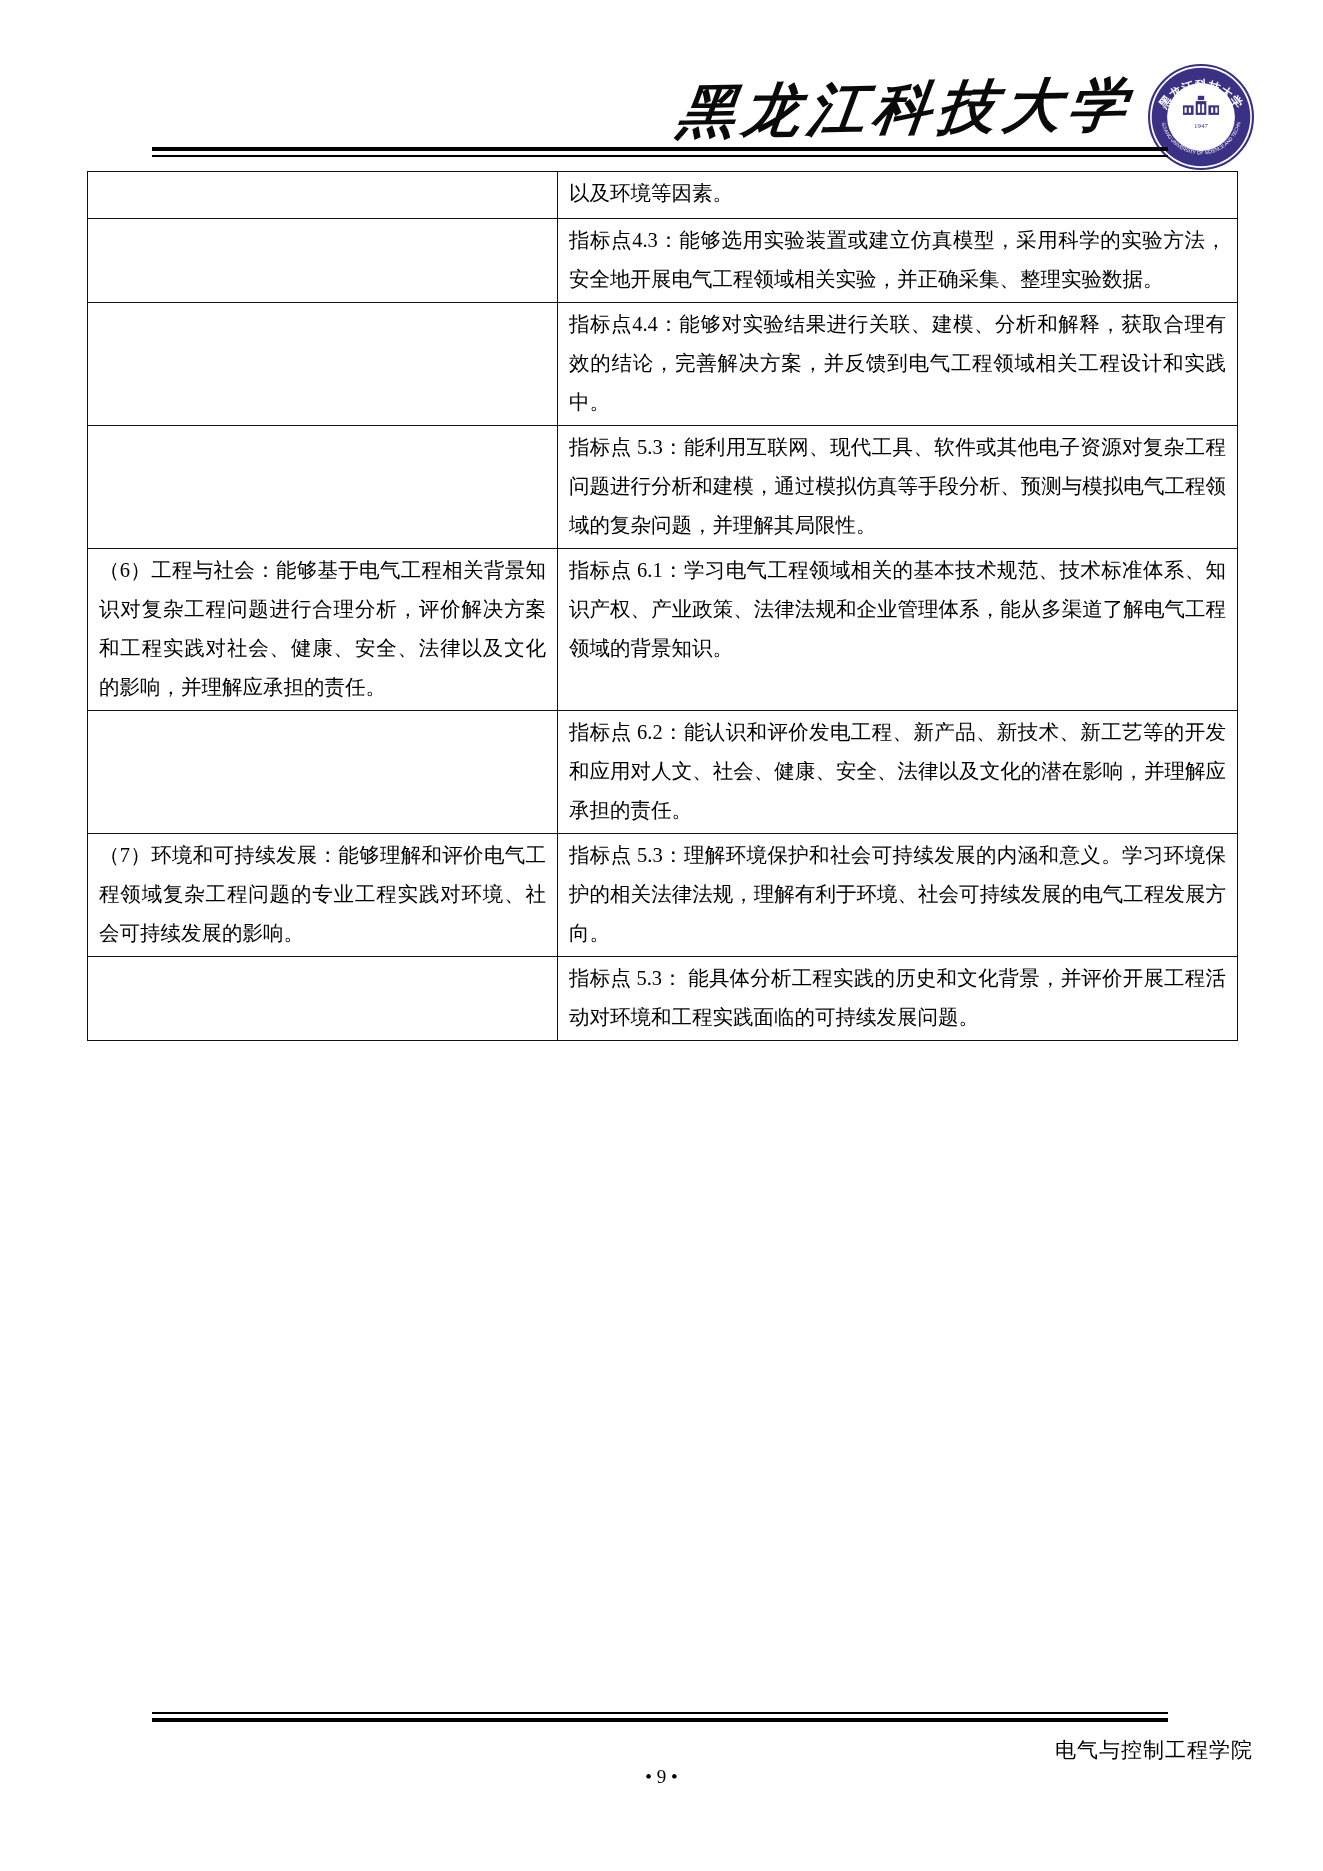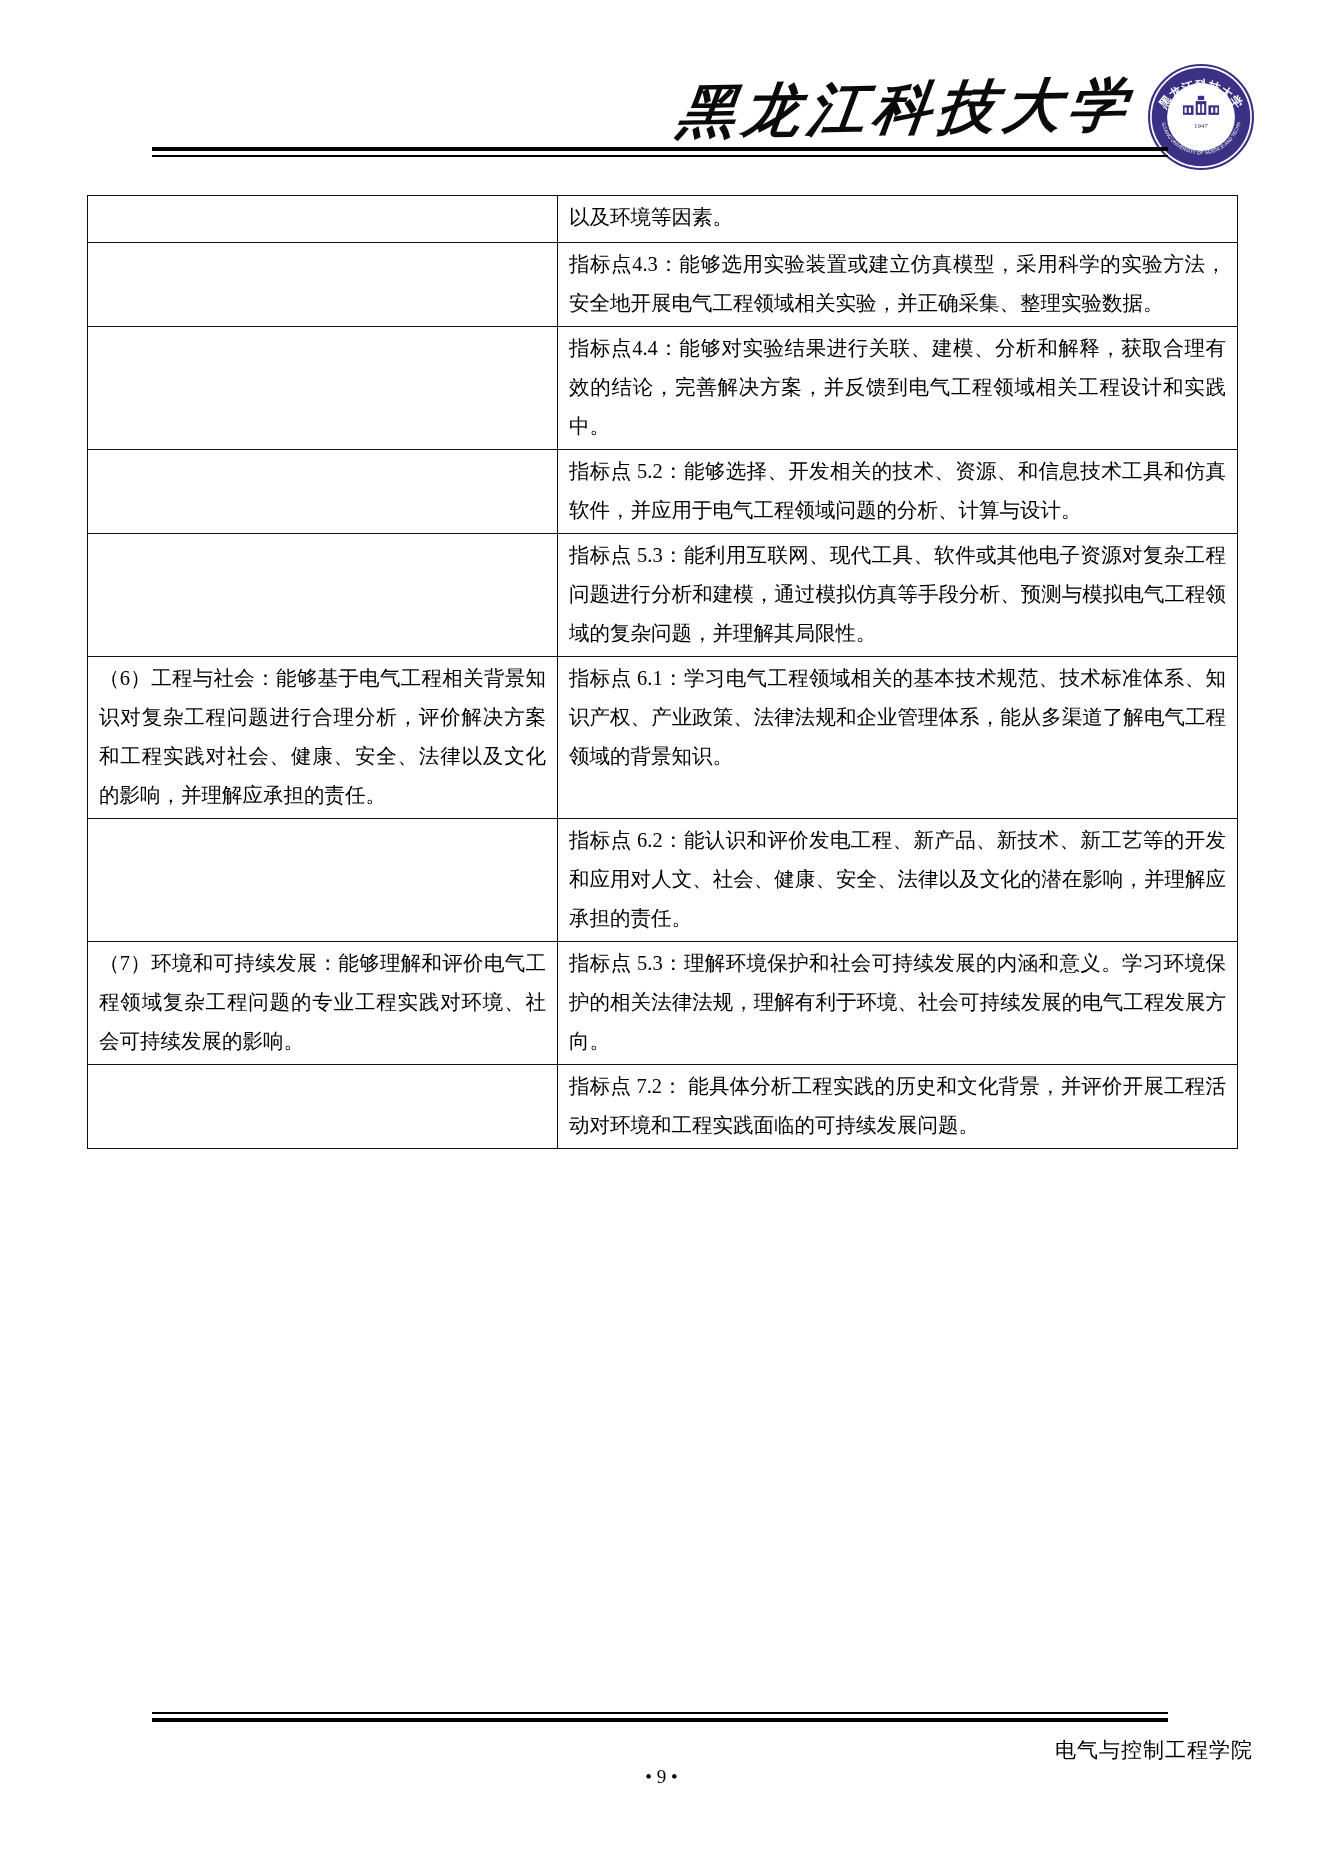--- a/index.html
+++ b/index.html
@@ -34,21 +34,21 @@
     position:absolute;
     left:152px; top:147px;
     width:1016px; height:4px;
     border-top:4.5px solid #000;
     border-bottom:2px solid #000;
   }
 
   
   table.req-table {
     position:absolute;
-    left:87px; top:195px;
+    left:87px; top:171px;
     width:1150px;
     border-collapse:collapse;
     table-layout:fixed;
     padding-left:24px;
   }
   table.req-table td {
     border:1.5px solid #111;
     vertical-align:top;
     font-size:20.5px;
     line-height:39px;
@@ -132,41 +132,37 @@
       <tr>
         <td class="col-left"></td>
         <td class="col-right">指标点4.3：能够选用实验装置或建立仿真模型，采用科学的实验方法，安全地开展电气工程领域相关实验，并正确采集、整理实验数据。</td>
       </tr>
       <tr>
         <td class="col-left"></td>
         <td class="col-right">指标点4.4：能够对实验结果进行关联、建模、分析和解释，获取合理有效的结论，完善解决方案，并反馈到电气工程领域相关工程设计和实践中。</td>
       </tr>
       <tr>
         <td class="col-left"></td>
-        <td class="col-right">指标点 5.2：能够选择、开发相关的技术、资源、和信息技术工具和仿真软件，并应用于电气工程领域问题的分析、计算与设计。</td>
-      </tr>
-      <tr>
-        <td class="col-left"></td>
         <td class="col-right">指标点 5.3：能利用互联网、现代工具、软件或其他电子资源对复杂工程问题进行分析和建模，通过模拟仿真等手段分析、预测与模拟电气工程领域的复杂问题，并理解其局限性。</td>
       </tr>
       <tr>
         <td class="col-left">（6）工程与社会：能够基于电气工程相关背景知识对复杂工程问题进行合理分析，评价解决方案和工程实践对社会、健康、安全、法律以及文化的影响，并理解应承担的责任。</td>
         <td class="col-right">指标点 6.1：学习电气工程领域相关的基本技术规范、技术标准体系、知识产权、产业政策、法律法规和企业管理体系，能从多渠道了解电气工程领域的背景知识。</td>
       </tr>
       <tr>
         <td class="col-left"></td>
         <td class="col-right">指标点 6.2：能认识和评价发电工程、新产品、新技术、新工艺等的开发和应用对人文、社会、健康、安全、法律以及文化的潜在影响，并理解应承担的责任。</td>
       </tr>
       <tr>
         <td class="col-left">（7）环境和可持续发展：能够理解和评价电气工程领域复杂工程问题的专业工程实践对环境、社会可持续发展的影响。</td>
         <td class="col-right">指标点 5.3：理解环境保护和社会可持续发展的内涵和意义。学习环境保护的相关法律法规，理解有利于环境、社会可持续发展的电气工程发展方向。</td>
       </tr>
       <tr>
         <td class="col-left"></td>
-        <td class="col-right">指标点 7.2： 能具体分析工程实践的历史和文化背景，并评价开展工程活动对环境和工程实践面临的可持续发展问题。</td>
+        <td class="col-right">指标点 5.3： 能具体分析工程实践的历史和文化背景，并评价开展工程活动对环境和工程实践面临的可持续发展问题。</td>
       </tr>
     </tbody>
   </table>
 
   <div class="footer-rule"></div>
   <div class="footer-dept">电气与控制工程学院</div>
   <div class="page-number">• 9 •</div>
 
 </div>
 

